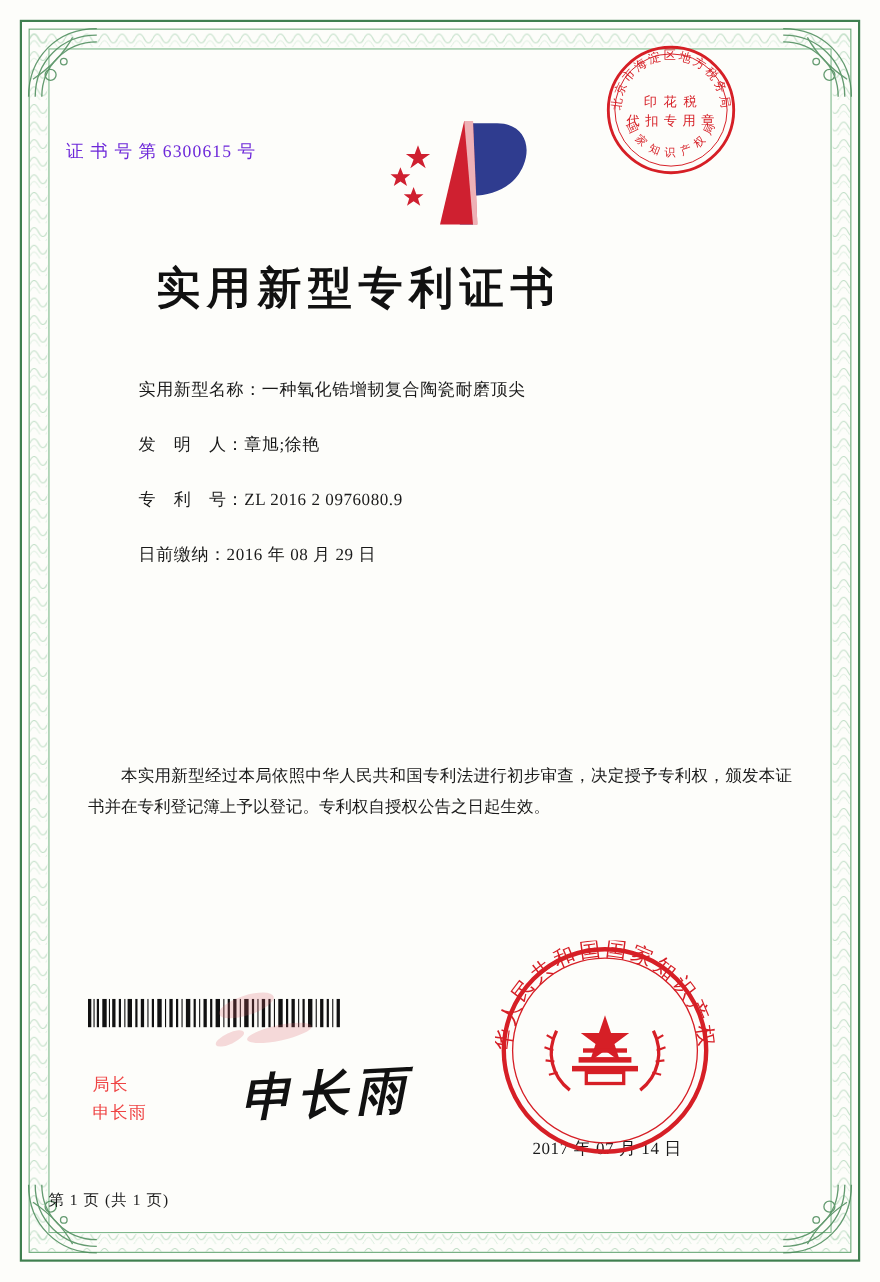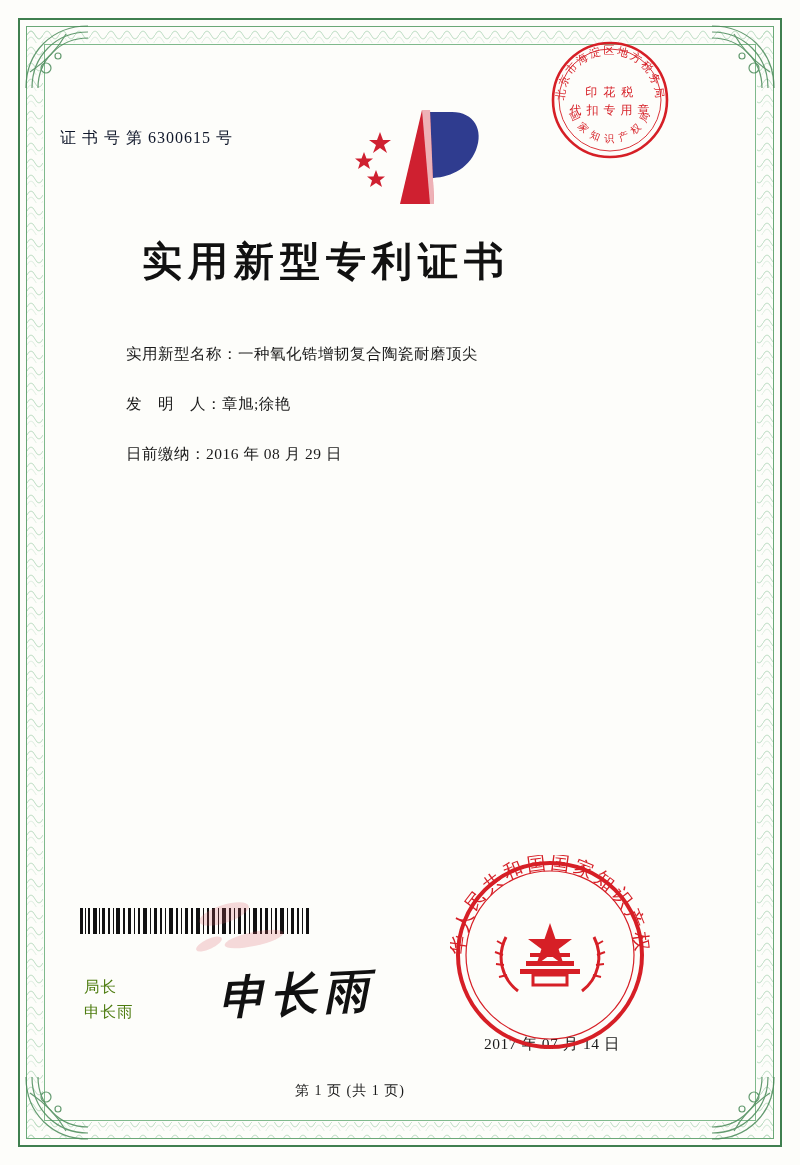--- a/index.html
+++ b/index.html
@@ -61,21 +61,21 @@
     position: absolute;
     left: 44px; top: 44px;
     width: 712px; height: 1077px;
   }
   .cert-no {
     position: absolute;
     left: 16px;
     top: 84px;
     font-size: 16px;
     letter-spacing: 1px;
-    color: #0f172a;
+    color: #6d28d9;
     white-space: nowrap;
   }
   .logo {
     position: absolute;
     left: 290px;
     top: 60px;
     width: 160px;
     height: 110px;
   }
   .title {
@@ -123,21 +123,21 @@
     top: 864px;
     width: 230px;
     height: 26px;
   }
   .signature-block {
     position: absolute;
     left: 40px;
     top: 930px;
     font-size: 15.5px;
     line-height: 25px;
-    color: #4d7c0f;
+    color: #ef4444;
     letter-spacing: 1px;
   }
   .handwriting {
     position: absolute;
     left: 175px;
     top: 920px;
     font-size: 46px;
     font-family: "Liberation Serif", "DejaVu Serif", serif;
     font-style: italic;
     font-weight: bold;
@@ -151,21 +151,20 @@
     top: 990px;
     font-size: 15.5px;
     color: #1a1a1a;
     letter-spacing: 0.5px;
   }
   .footer {
     position: absolute;
     left: 0;
     top: 1038px;
     width: 612px;
-    text-align: center;
     font-size: 14px;
     color: #1a1a1a;
     letter-spacing: 1px;
   }
 
   
   .seal-top {
     position: absolute;
     left: 548px;
     top: 38px;
@@ -276,25 +275,29 @@
     <div class="title">实用新型专利证书</div>
 
     <div class="fields">
       <div class="field">
         <span class="lbl">实用新型名称：</span><span class="val">一种氧化锆增韧复合陶瓷耐磨顶尖</span>
       </div>
       <div class="field">
         <span class="lbl">发　明　人：</span><span class="val">章旭;徐艳</span>
       </div>
       <div class="field">
+        <span class="lbl">专　利　号：</span><span class="val">ZL 2016 2 0976080.9</span>
+      </div>
+      <div class="field">
         <span class="lbl">日前缴纳：</span><span class="val">2016 年 08 月 29 日</span>
       </div>
     </div>
 
     <div class="paras">
+      <p class="para">本实用新型经过本局依照中华人民共和国专利法进行初步审查，决定授予专利权，颁发本证书并在专利登记簿上予以登记。专利权自授权公告之日起生效。</p>
     </div>
 
     <svg class="barcode" viewBox="0 0 230 26" preserveAspectRatio="none">
       <g fill="#111">
         <rect x="0" y="0" width="3" height="26"></rect>
           <rect x="5" y="0" width="1" height="26"></rect>
         <rect x="8" y="0" width="2" height="26"></rect>
           <rect x="13" y="0" width="4" height="26"></rect>
         <rect x="19" y="0" width="1" height="26"></rect>
           <rect x="22" y="0" width="3" height="26"></rect>

